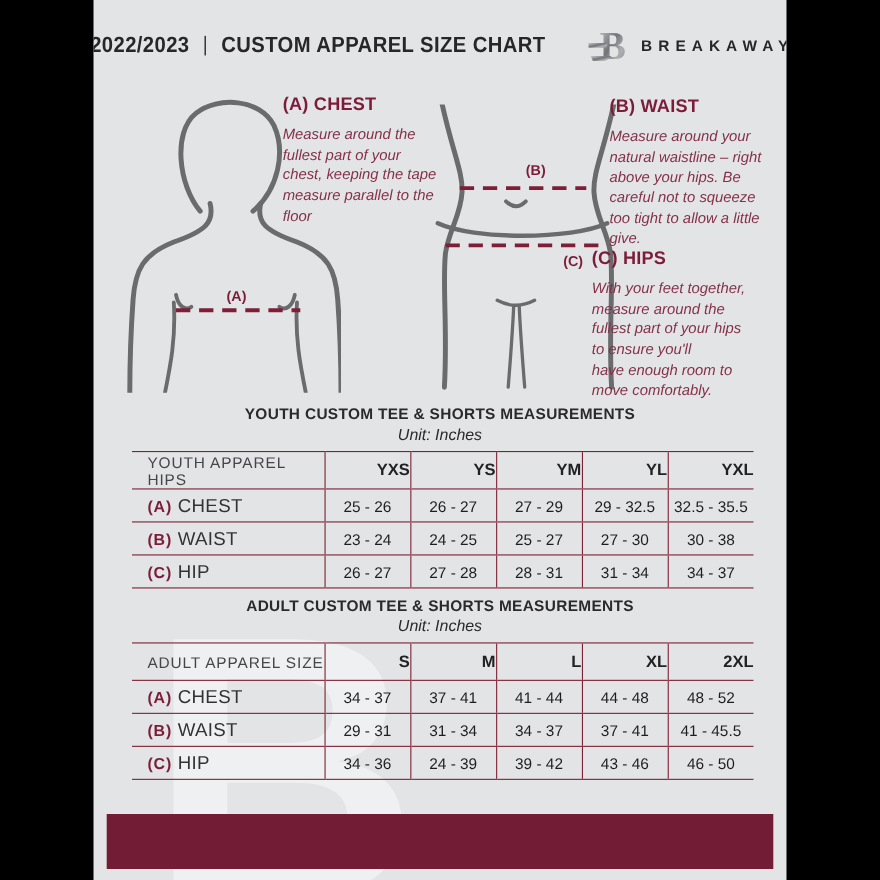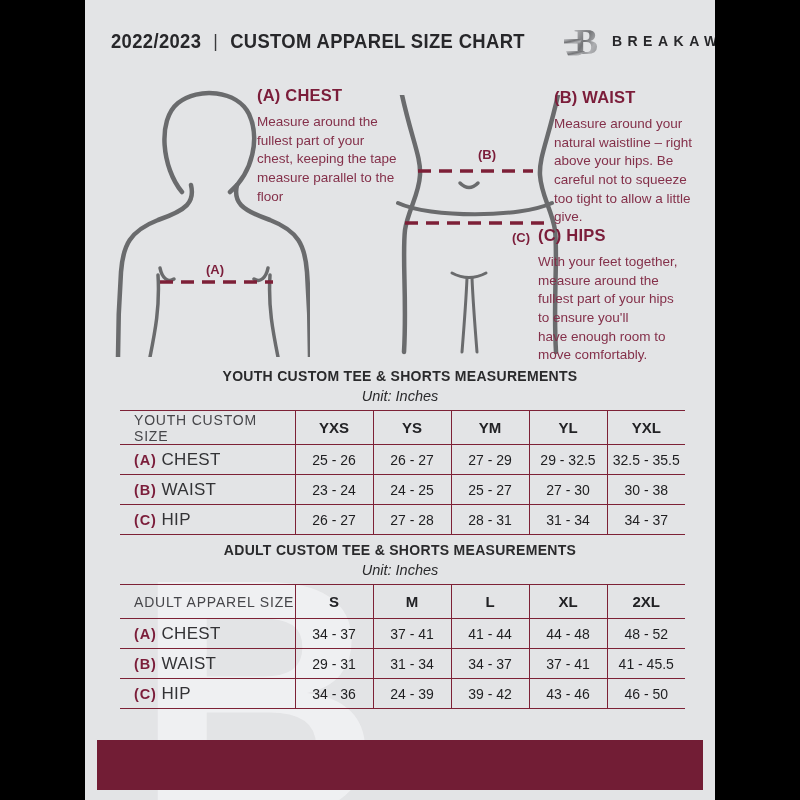--- a/index.html
+++ b/index.html
@@ -7,31 +7,31 @@
     width:800px;height:800px;position:relative;background:#000;
     font-family:"Liberation Sans", sans-serif;overflow:hidden;
   }
   .page{
     position:absolute;left:85px;top:0;width:630px;height:800px;
     background:#e3e4e6;overflow:hidden;
   }
   
   .header{
     position:absolute;left:26px;right:22px;top:18px;height:46px;
-    display:flex;align-items:center;justify-content:space-between;z-index:2;
+    display:flex;align-items:center;justify-content:center;z-index:2;
   }
   .header-title{display:flex;align-items:center;color:#27272a;font-weight:700;
     font-size:20px;letter-spacing:.4px;white-space:nowrap;transform:scaleX(.92);transform-origin:left center;}
   .header-divider{font-weight:400;margin:0 13px;font-size:19px;color:#3a3a3d;}
   .brand-group{display:flex;align-items:center;gap:9px;}
   .brand-name{font-weight:700;font-size:14px;letter-spacing:5.5px;color:#27272a;}
   
   .instr{position:absolute;z-index:2;}
   .instr h3{margin:0 0 8px 0;font-size:16.5px;font-weight:700;color:#7b1d3a;letter-spacing:.2px;}
-  .instr p{margin:0;font-size:13.5px;color:#84304a;line-height:1.38;white-space:pre-line;}
+  .instr p{margin:0;font-size:13.5px;font-style:italic;color:#84304a;line-height:1.38;white-space:pre-line;}
   .instr-chest{left:172px;top:86px;width:142px;}
   .instr-waist{left:469px;top:88px;width:142px;}
   .instr-hips{left:453px;top:226px;width:150px;}
   
   .fig{position:absolute;z-index:1;}
   .fig-torso{left:25px;top:82px;}
   .fig-lower{left:305px;top:95px;}
   
   .sec-title{position:absolute;left:0;width:100%;text-align:center;font-weight:700;
     font-size:14px;letter-spacing:.3px;color:#2a2a2c;z-index:2;}
@@ -42,21 +42,21 @@
   
   .tbl-wrap{position:absolute;left:35px;width:565px;z-index:2;}
   .youth-tbl{top:410px;} .adult-tbl{top:584px;}
   table{border-collapse:collapse;width:565px;table-layout:fixed;background:transparent;}
   col.c0{width:175px;}
   th,td{border-top:1px solid #7d2136;border-bottom:1px solid #7d2136;padding:0;}
   th.size-col,td.val{border-left:1px solid #7d2136;}
   thead tr{height:34px;} tbody tr{height:30px;}
   th.label-col{font-weight:400;font-size:14px;letter-spacing:.8px;color:#46464a;
     text-align:left;padding-left:14px;}
-  th.size-col{font-weight:700;font-size:15px;color:#222225;text-align:center;}
+  th.size-col{font-weight:700;font-size:15px;color:#222225;text-align:right;}
   th.row-label{text-align:left;padding-left:14px;font-weight:400;}
   th.row-label .tag{font-weight:700;color:#7b1d3a;font-size:14.5px;}
   th.row-label .lbl{font-size:17px;color:#333336;margin-left:5px;letter-spacing:.3px;}
   td.val{font-size:14px;color:#1e1e20;text-align:center;}
   
   .footer-bar{position:absolute;left:12px;top:740px;width:606px;height:50px;
     background:#721d35;z-index:3;}
   
   .watermark{position:absolute;left:50px;top:528px;font-size:340px;line-height:1;
     font-weight:700;color:rgba(250,250,252,0.55);z-index:0;user-select:none;}
@@ -143,21 +143,21 @@
       <colgroup>
           <col class="c0">
           <col>
           <col>
           <col>
           <col>
           <col>
         </colgroup>
     <thead>
           <tr>
-            <th class="label-col">YOUTH CUSTOM SIZE</th>
+            <th class="label-col">YOUTH APPAREL HIPS</th>
             <th class="size-col">YXS</th>
             <th class="size-col">YS</th>
             <th class="size-col">YM</th>
             <th class="size-col">YL</th>
             <th class="size-col">YXL</th>
           </tr>
         </thead>
         <tbody>
           <tr>
             <th class="label-col row-label"><span class="tag">(A)</span><span class="lbl">CHEST</span></th>

